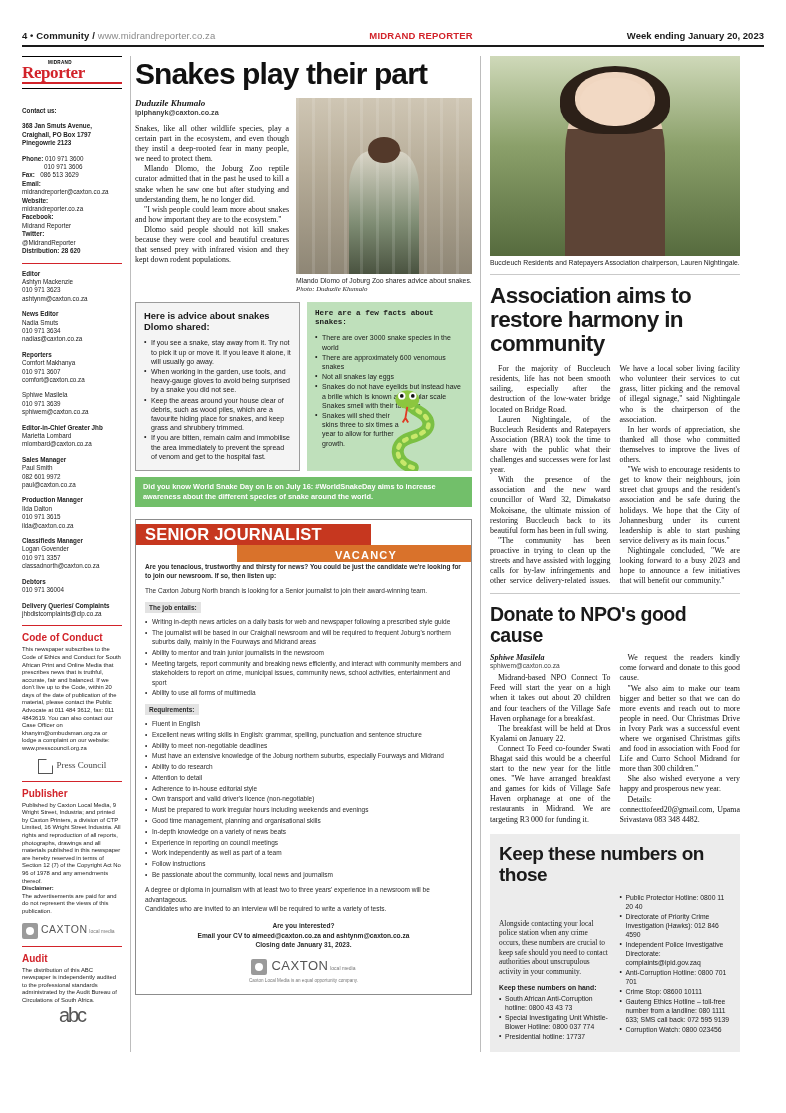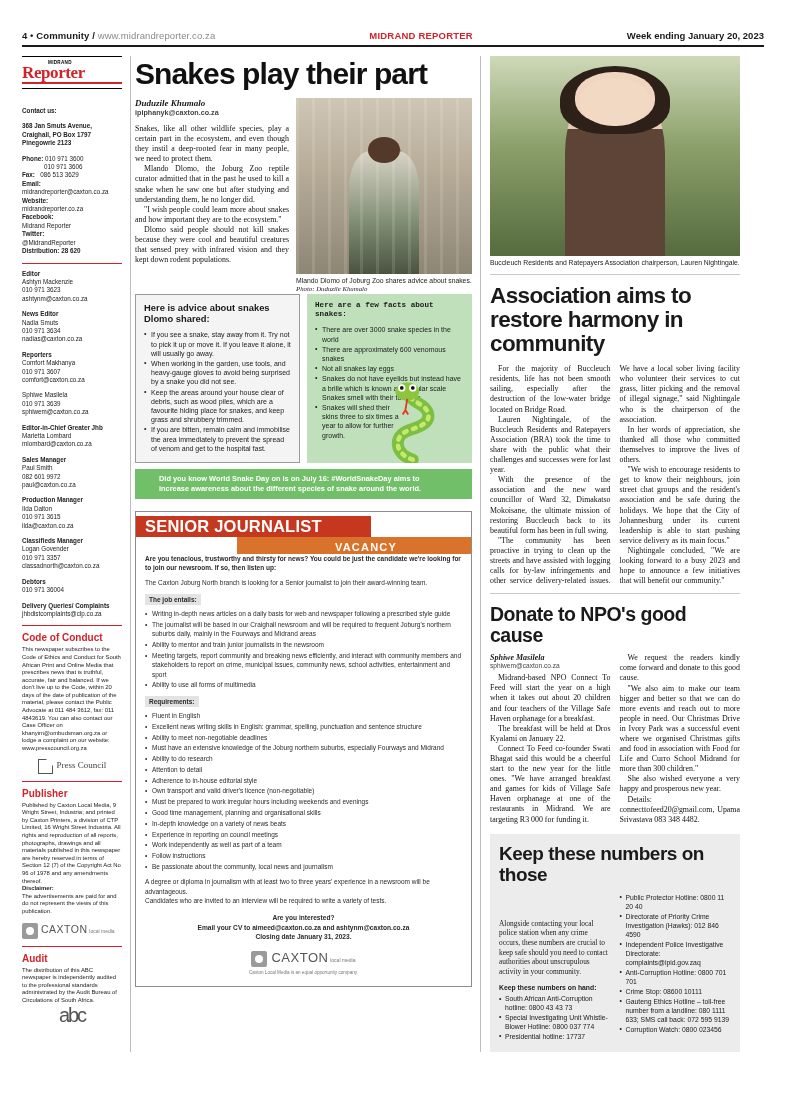--- a/index.html
+++ b/index.html
@@ -94,23 +94,23 @@
   .infobox h4 { font-size: 9.4px; line-height:11px; margin-bottom:6px; }
   .infobox ul { list-style:none; }
   .infobox li { position:relative; padding-left:7px; margin-bottom:1px; }
   .infobox li:before{content:"•"; position:absolute; left:0; top:-1px; font-size:7px;}
   .greenbox { background:#bfe0bb; border:none; position:relative; overflow:hidden;}
   .greenbox h4 { font-size:7.6px; line-height:9px;font-family:Liberation Mono, monospace; }
   .greenbox li:before{content:"•";}
   .snake-art{position:absolute; right:4px; bottom:-4px; width:92px; height:92px;}
   .banner-green {
     background:#72bf6a; color:#fff; font-weight:bold; font-size:7.4px; line-height:10px;
-    padding:5px 24px; margin-top:6px;
-  }
-  .twocol-boxes { display:flex; gap:7px; margin-top:1px; }
+    padding:5px 8px; margin-top:6px;
+  }
+  .twocol-boxes { display:flex; gap:7px; margin-top:9px; }
   .twocol-boxes > div { flex:1 1 50%; }
 
   
   .vacancy { border:1px solid #8c8c8c; margin-top:12px; padding:0 0 9px; }
   .vac-bars { position:relative; height:42px; }
   .vac-red { position:absolute; left:0; top:4px; width:70%; height:21px; background:#c6371f; }
   .vac-red span{ color:#fff; font-weight:bold; font-size:16.5px; line-height:21px; padding-left:9px; letter-spacing:.2px;}
   .vac-org { position:absolute; left:30%; top:25px; right:0; height:17px; background:#d9722b; }
   .vac-org span{ color:#fff; font-weight:bold; font-size:11px; line-height:17px; padding-left:42%; letter-spacing:1.2px;}
   .vac-body { padding: 0 9px; font-size:6.5px; line-height:9.3px; color:#2a2a2a; }

